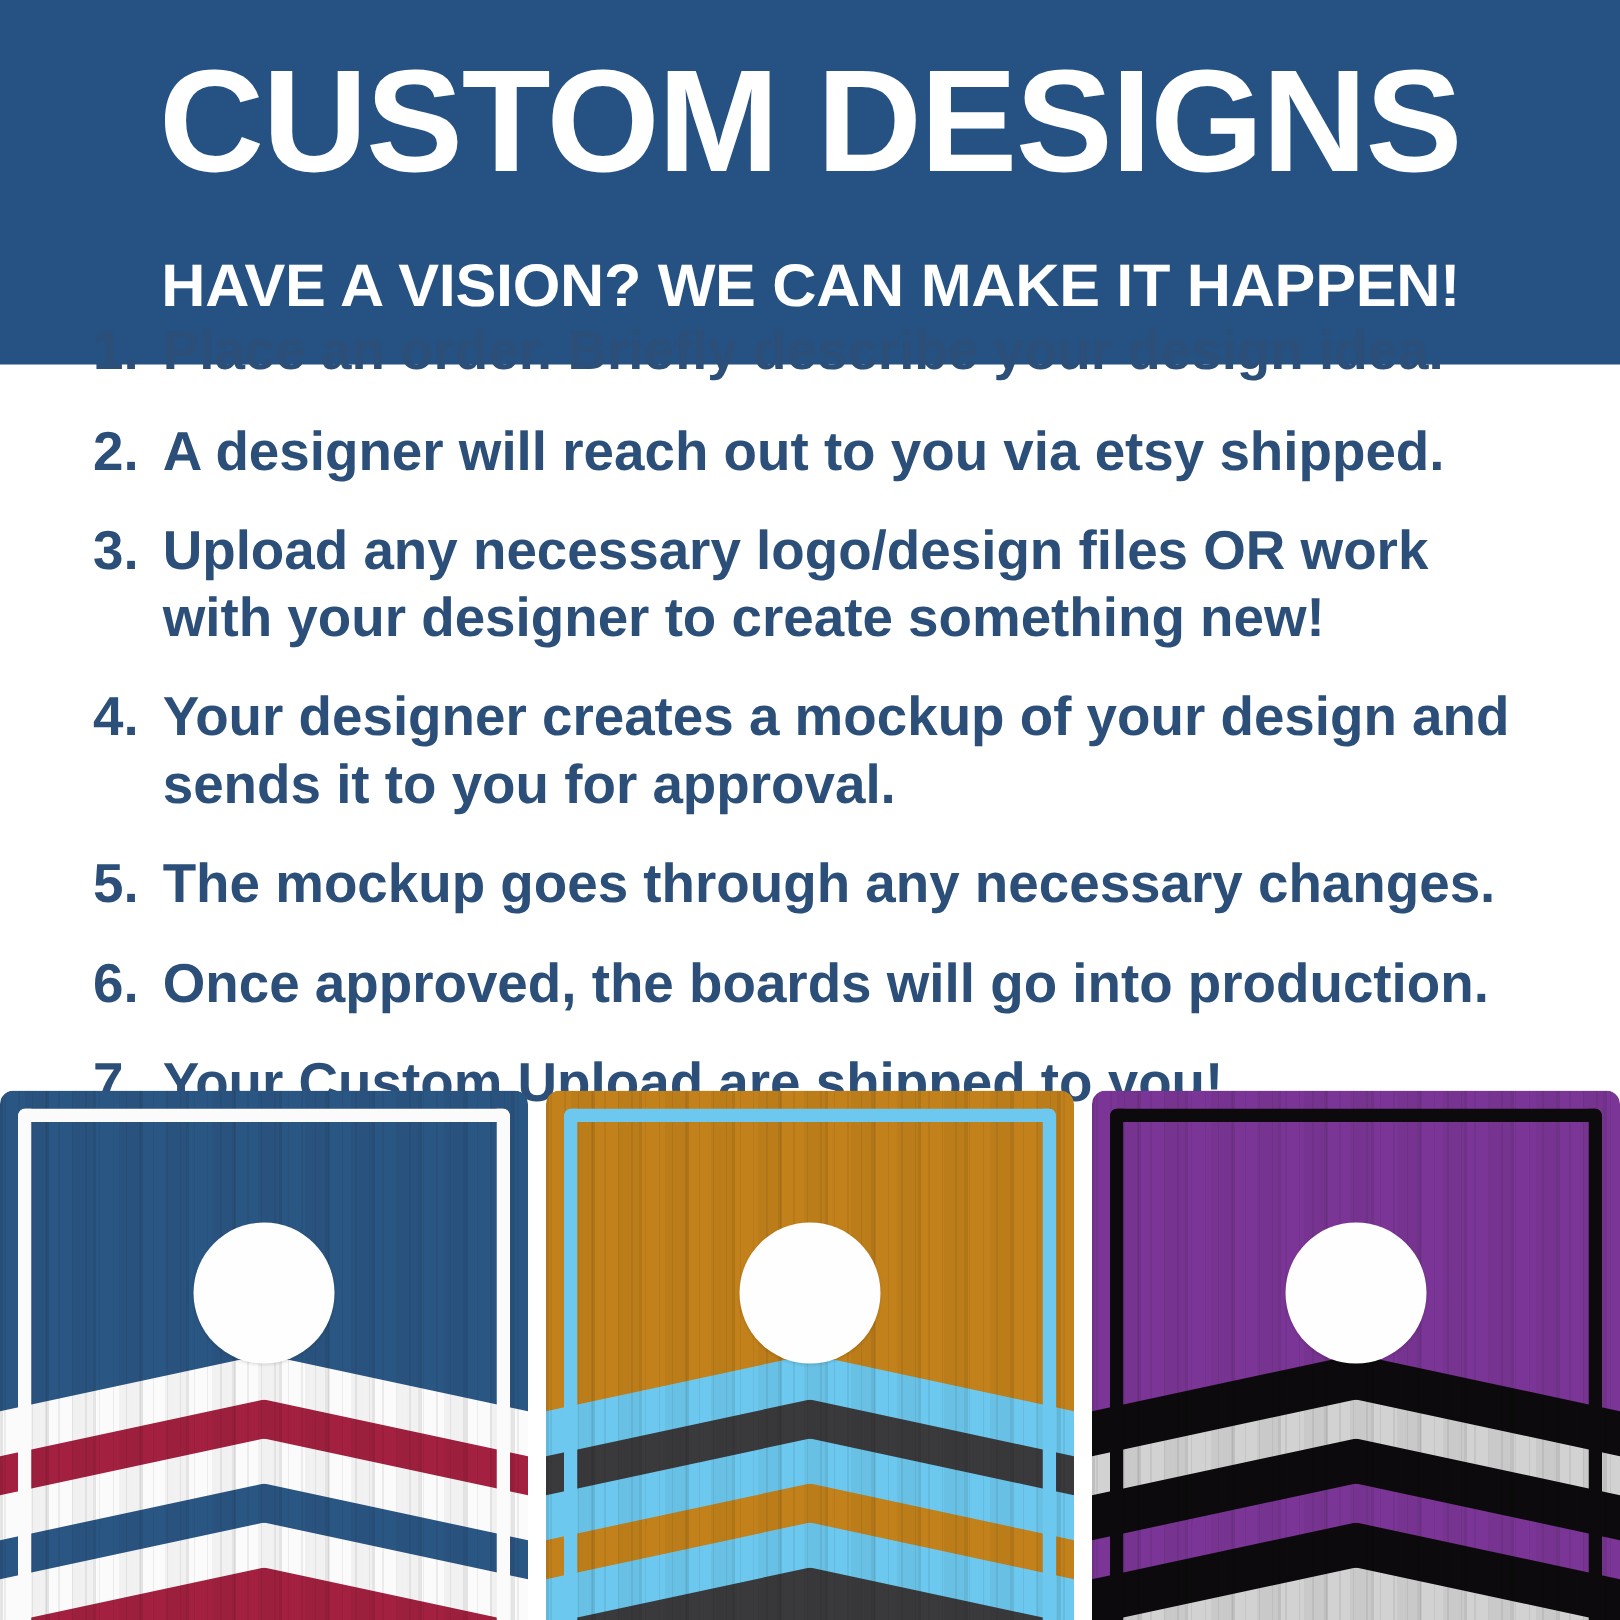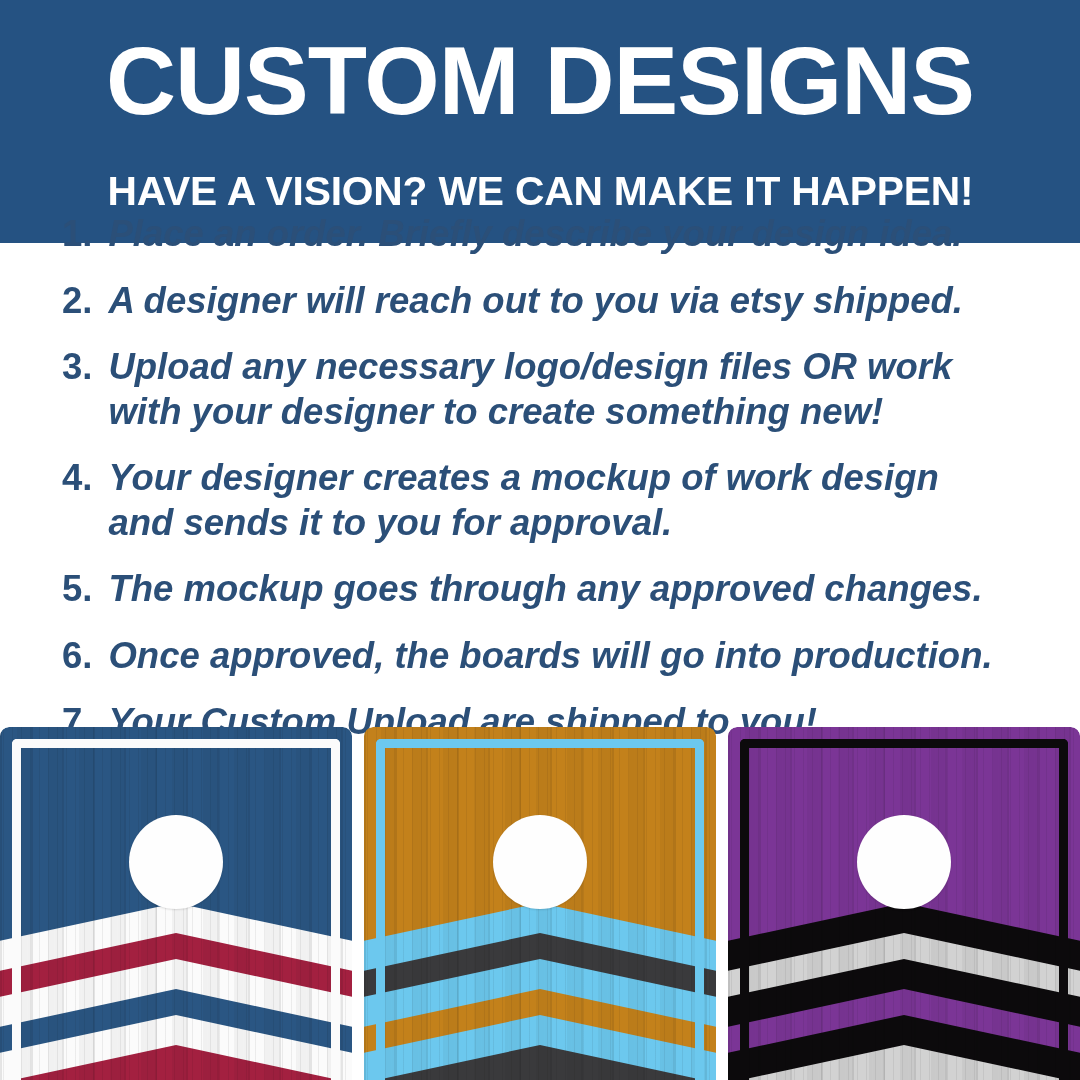--- a/index.html
+++ b/index.html
@@ -77,21 +77,20 @@
   }
   .step-num {
     flex: 0 0 46px;
     text-align: right;
     padding-right: 16px;
     box-sizing: border-box;
   }
   .step-text {
     flex: 1 1 auto;
     max-width: 900px;
-    font-style: italic;
   }
 
   
   #boards-row {
     position: absolute;
     left: 0;
     top: 727px;
     width: 1080px;
     height: 353px;
     display: flex;
@@ -174,25 +173,25 @@
   <li class="step-item">
     <span class="step-num">2.</span>
     <span class="step-text">A designer will reach out to you via etsy shipped.</span>
   </li>
   <li class="step-item">
     <span class="step-num">3.</span>
     <span class="step-text">Upload any necessary logo/design files OR work with your designer to create something new!</span>
   </li>
   <li class="step-item">
     <span class="step-num">4.</span>
-    <span class="step-text">Your designer creates a mockup of work design and sends it to you for approval.</span>
+    <span class="step-text">Your designer creates a mockup of your design and sends it to you for approval.</span>
   </li>
   <li class="step-item">
     <span class="step-num">5.</span>
-    <span class="step-text">The mockup goes through any approved changes.</span>
+    <span class="step-text">The mockup goes through any necessary changes.</span>
   </li>
   <li class="step-item">
     <span class="step-num">6.</span>
     <span class="step-text">Once approved, the boards will go into production.</span>
   </li>
   <li class="step-item">
     <span class="step-num">7.</span>
     <span class="step-text">Your Custom Upload are shipped to you!</span>
   </li>
 </ol>

